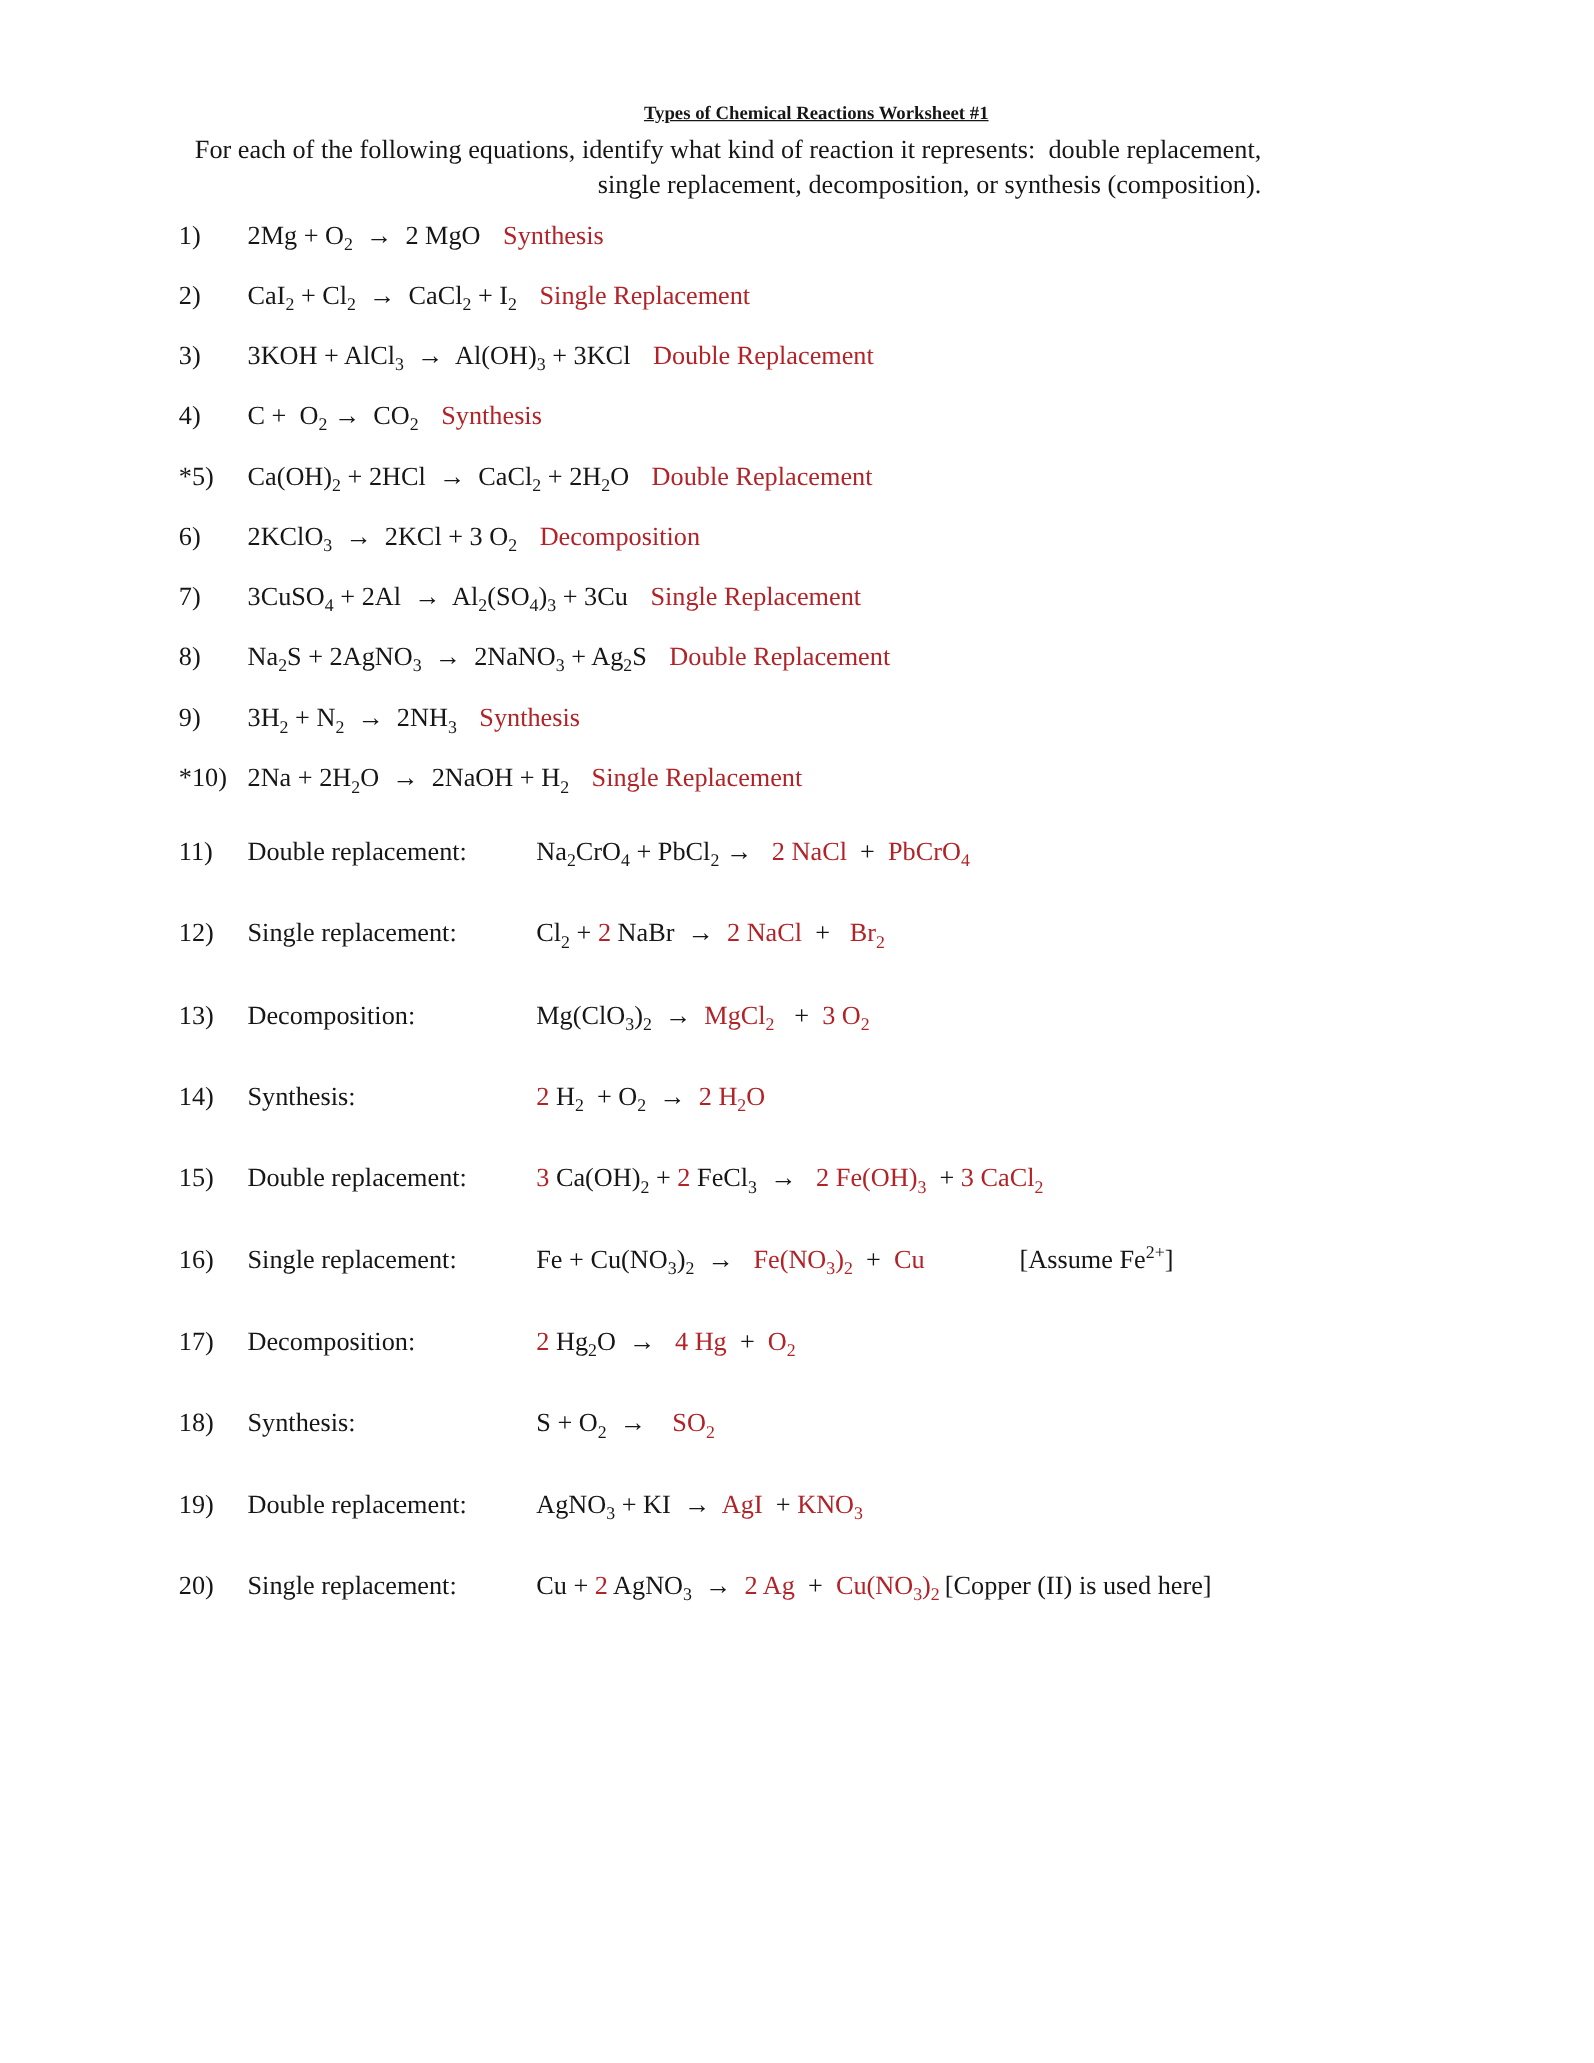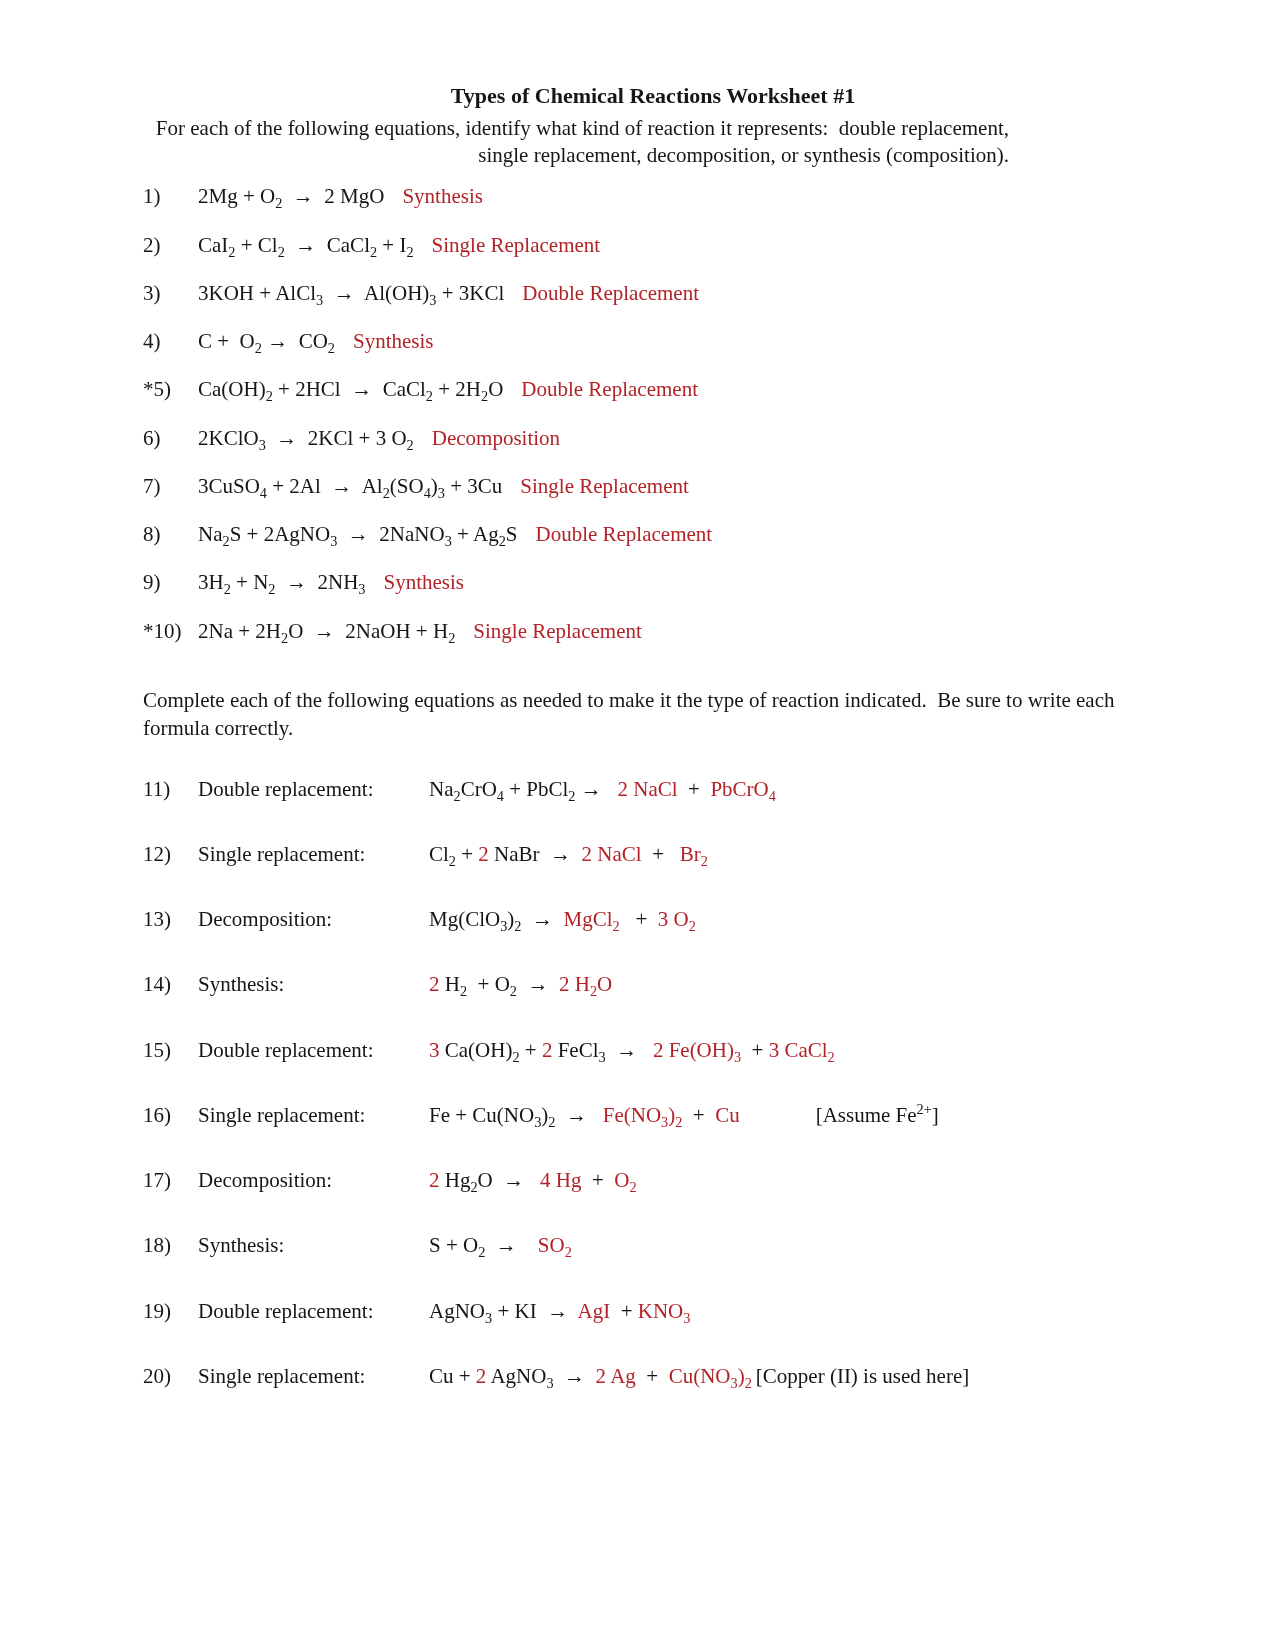--- a/index.html
+++ b/index.html
@@ -7,23 +7,24 @@
   .page{
     box-sizing:border-box;
     width:1275px;height:1650px;
     padding:82px 112px 0 143px;
     font-family:"Liberation Serif", serif;
     font-size:21px;
     color:#161616;
     line-height:1.25;
   }
   .title{
-    font-size:22px;
+    font-size:15px;
     font-weight:bold;
     text-align:center;
+    text-decoration:underline;
     margin:0 0 5px 0;
   }
   .course{font-weight:bold;font-size:22px;margin:0;}
   .intro{margin:3px 0 0 0;max-width:866px;white-space:pre-wrap;line-height:1.33;text-align:right;}
   .intro2{margin:43px 0 0 0;max-width:1008px;white-space:pre-wrap;line-height:1.33;}
   .p1row{display:flex;align-items:baseline;margin-top:22px;white-space:pre;}
   .p1row:first-child{margin-top:13px;}
   .p2row{display:flex;align-items:baseline;margin-top:39px;white-space:pre;}
   .p2row:first-child{margin-top:33px;}
   .num{flex:0 0 55px;}
@@ -51,21 +52,20 @@
       <div class="p1row"><span class="num">4)</span><span class="eq"><span>C +  O</span><sub>2</sub><span> →  CO</span><sub>2</sub></span><span class="ans red">Synthesis</span></div>
       <div class="p1row"><span class="num">*5)</span><span class="eq"><span>Ca(OH)</span><sub>2</sub><span> + 2HCl  →  CaCl</span><sub>2</sub><span> + 2H</span><sub>2</sub><span>O</span></span><span class="ans red">Double Replacement</span></div>
       <div class="p1row"><span class="num">6)</span><span class="eq"><span>2KClO</span><sub>3</sub><span>  →  2KCl + 3 O</span><sub>2</sub></span><span class="ans red">Decomposition</span></div>
       <div class="p1row"><span class="num">7)</span><span class="eq"><span>3CuSO</span><sub>4</sub><span> + 2Al  →  Al</span><sub>2</sub><span>(SO</span><sub>4</sub><span>)</span><sub>3</sub><span> + 3Cu</span></span><span class="ans red">Single Replacement</span></div>
       <div class="p1row"><span class="num">8)</span><span class="eq"><span>Na</span><sub>2</sub><span>S + 2AgNO</span><sub>3</sub><span>  →  2NaNO</span><sub>3</sub><span> + Ag</span><sub>2</sub><span>S</span></span><span class="ans red">Double Replacement</span></div>
       <div class="p1row"><span class="num">9)</span><span class="eq"><span>3H</span><sub>2</sub><span> + N</span><sub>2</sub><span>  →  2NH</span><sub>3</sub></span><span class="ans red">Synthesis</span></div>
       <div class="p1row"><span class="num">*10)</span><span class="eq"><span>2Na + 2H</span><sub>2</sub><span>O  →  2NaOH + H</span><sub>2</sub></span><span class="ans red">Single Replacement</span></div>
     </div>
 
 
-  <p class="intro2">Complete each of the following equations as needed to make it the type of reaction indicated.  Be sure to write each formula correctly.</p>
 
   <div>
       <div class="p2row"><span class="num">11)</span><span class="p2label">Double replacement:</span><span class="eq"><span>Na</span><sub>2</sub><span>CrO</span><sub>4</sub><span> + PbCl</span><sub>2</sub><span> →   </span><span class="red">2 NaCl</span><span>  +  </span><span class="red">PbCrO</span><sub class="red">4</sub></span></div>
       <div class="p2row"><span class="num">12)</span><span class="p2label">Single replacement:</span><span class="eq"><span>Cl</span><sub>2</sub><span> + </span><span class="red">2 </span><span>NaBr  →  </span><span class="red">2 NaCl</span><span>  +   </span><span class="red">Br</span><sub class="red">2</sub></span></div>
       <div class="p2row"><span class="num">13)</span><span class="p2label">Decomposition:</span><span class="eq"><span>Mg(ClO</span><sub>3</sub><span>)</span><sub>2</sub><span>  →  </span><span class="red">MgCl</span><sub class="red">2</sub><span>   +  </span><span class="red">3 O</span><sub class="red">2</sub></span></div>
       <div class="p2row"><span class="num">14)</span><span class="p2label">Synthesis:</span><span class="eq"><span class="red">2 </span><span>H</span><sub>2</sub><span>  + O</span><sub>2</sub><span>  →  </span><span class="red">2 H</span><sub class="red">2</sub><span class="red">O</span></span></div>
       <div class="p2row"><span class="num">15)</span><span class="p2label">Double replacement:</span><span class="eq"><span class="red">3 </span><span>Ca(OH)</span><sub>2</sub><span> + </span><span class="red">2 </span><span>FeCl</span><sub>3</sub><span>  →   </span><span class="red">2 Fe(OH)</span><sub class="red">3</sub><span>  + </span><span class="red">3 CaCl</span><sub class="red">2</sub></span></div>
       <div class="p2row"><span class="num">16)</span><span class="p2label">Single replacement:</span><span class="eq"><span>Fe + Cu(NO</span><sub>3</sub><span>)</span><sub>2</sub><span>  →   </span><span class="red">Fe(NO</span><sub class="red">3</sub><span class="red">)</span><sub class="red">2</sub><span>  +  </span><span class="red">Cu</span></span><span class="bracket-note far"><span>[Assume Fe</span><sup>2+</sup><span>]</span></span></div>
       <div class="p2row"><span class="num">17)</span><span class="p2label">Decomposition:</span><span class="eq"><span class="red">2 </span><span>Hg</span><sub>2</sub><span>O  →   </span><span class="red">4 Hg</span><span>  +  </span><span class="red">O</span><sub class="red">2</sub></span></div>
       <div class="p2row"><span class="num">18)</span><span class="p2label">Synthesis:</span><span class="eq"><span>S + O</span><sub>2</sub><span>  →    </span><span class="red">SO</span><sub class="red">2</sub></span></div>

